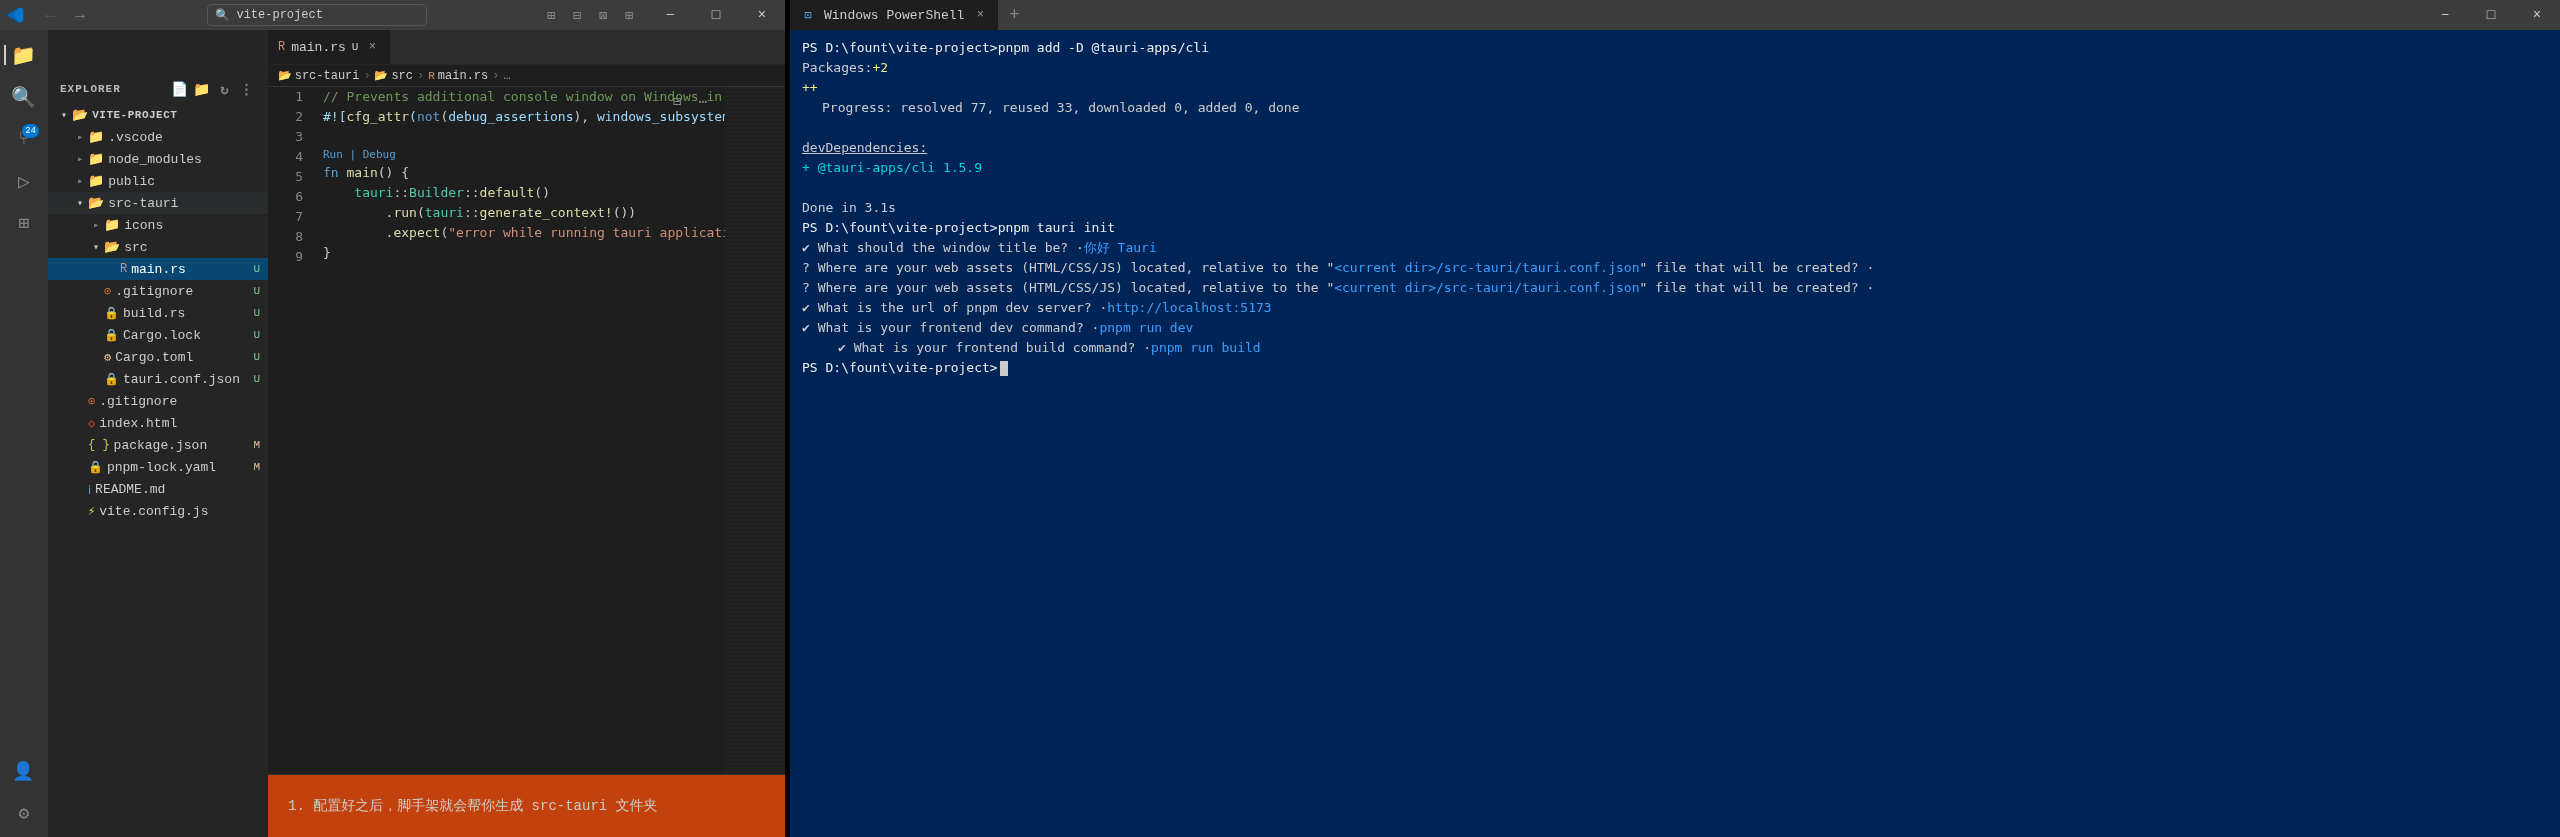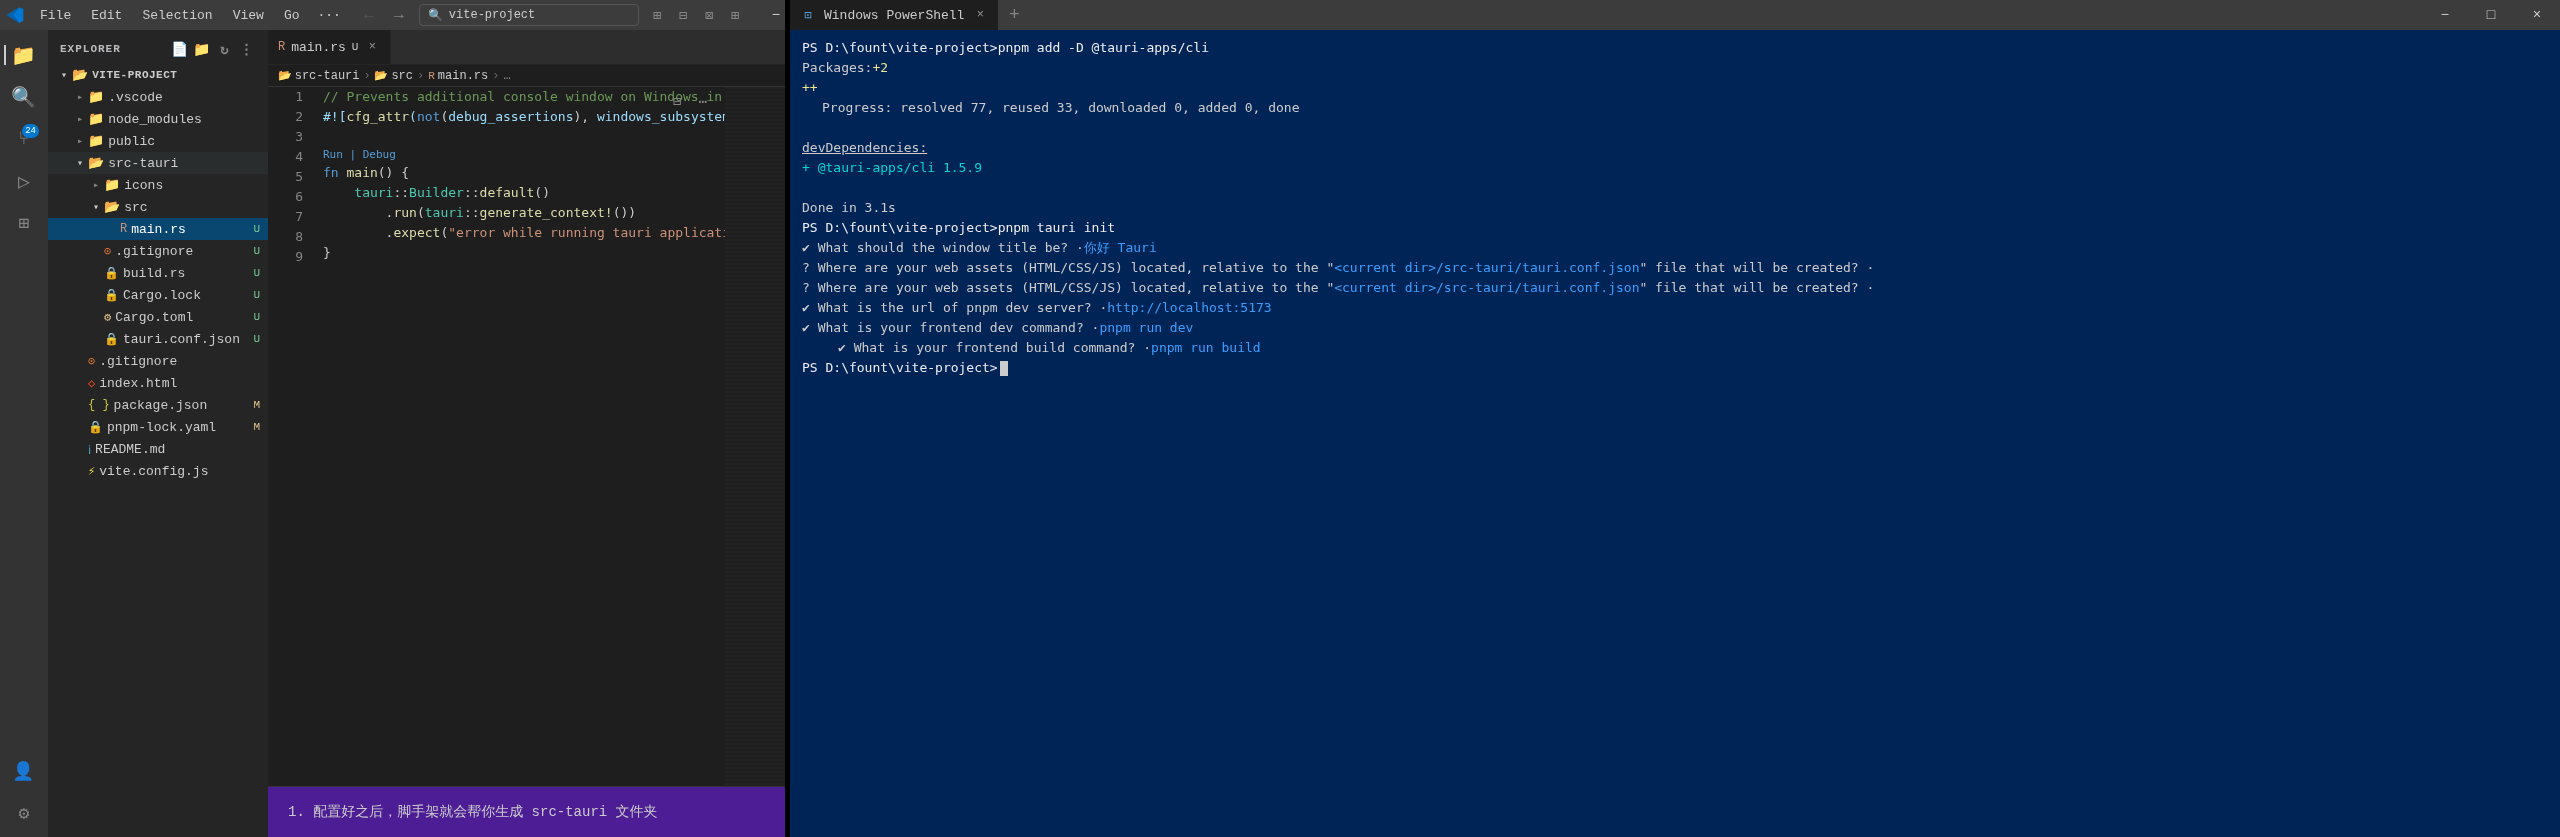--- a/index.html
+++ b/index.html
@@ -53,28 +53,20 @@
 
     <div style="width:785px;height:30px;background:#3c3c3c;display:flex;align-items:center;flex-shrink:0;">
 
       <div style="width:30px;height:30px;display:flex;align-items:center;justify-content:center;flex-shrink:0;">
         <svg width="18" height="18" viewBox="0 0 24 24">
           <path d="M17.5 1.5L9 12l8.5 10.5L23 20V4L17.5 1.5z" fill="#0078d4"></path>
           <path d="M17.5 1.5L6 8.5 1 12l5 3.5 11.5 7L9 12l8.5-10.5z" fill="#0065b3"></path>
         </svg>
       </div>
 
-      <div style="display:flex;align-items:center;height:30px;">
-        <div class="menu-item" style="padding:0 10px;height:30px;display:flex;align-items:center;font-size:13px;color:#cccccc;cursor:pointer;">File</div>
-        <div class="menu-item" style="padding:0 10px;height:30px;display:flex;align-items:center;font-size:13px;color:#cccccc;cursor:pointer;">Edit</div>
-        <div class="menu-item" style="padding:0 10px;height:30px;display:flex;align-items:center;font-size:13px;color:#cccccc;cursor:pointer;">Selection</div>
-        <div class="menu-item" style="padding:0 10px;height:30px;display:flex;align-items:center;font-size:13px;color:#cccccc;cursor:pointer;">View</div>
-        <div class="menu-item" style="padding:0 10px;height:30px;display:flex;align-items:center;font-size:13px;color:#cccccc;cursor:pointer;">Go</div>
-        <div style="padding:0 8px;height:30px;display:flex;align-items:center;cursor:pointer;color:#cccccc;font-size:13px;">···</div>
-      </div>
 
       <div style="display:flex;align-items:center;gap:2px;padding:0 6px;">
         <div style="width:28px;height:24px;display:flex;align-items:center;justify-content:center;border-radius:4px;cursor:pointer;color:#555;font-size:16px;">←</div>
         <div style="width:28px;height:24px;display:flex;align-items:center;justify-content:center;border-radius:4px;cursor:pointer;color:#858585;font-size:16px;">→</div>
       </div>
 
       <div style="flex:1;display:flex;align-items:center;justify-content:center;">
         <div style="min-width:220px;height:22px;background:#3c3c3c;border:1px solid #555;border-radius:4px;display:flex;align-items:center;padding:0 8px;color:#cccccc;font-size:12px;gap:6px;">
           <span style="color:#858585;font-size:12px;">🔍</span>
           <span style="color:#cccccc;font-size:12px;">vite-project</span>
@@ -130,21 +122,21 @@
             <div style="position:absolute;top:5px;right:5px;background:#0078d4;color:white;font-size:9px;min-width:14px;height:14px;border-radius:7px;display:flex;align-items:center;justify-content:center;padding:0 3px;">24</div>
           </div>
           <div style="width:40px;height:40px;display:flex;align-items:center;justify-content:center;cursor:pointer;color:#858585;font-size:20px;border-radius:4px;">▷</div>
           <div style="width:40px;height:40px;display:flex;align-items:center;justify-content:center;cursor:pointer;color:#858585;font-size:18px;border-radius:4px;">⊞</div>
           <div style="flex:1;"></div>
           <div style="width:40px;height:40px;display:flex;align-items:center;justify-content:center;cursor:pointer;color:#858585;font-size:18px;border-radius:4px;">👤</div>
           <div style="width:40px;height:40px;display:flex;align-items:center;justify-content:center;cursor:pointer;color:#858585;font-size:18px;border-radius:4px;margin-bottom:4px;">⚙</div>
         </div>
 
         <div style="width:220px;background:#252526;display:flex;flex-direction:column;flex-shrink:0;overflow:hidden;">
-          <div style="display:flex;align-items:center;justify-content:space-between;padding:10px 12px 6px;font-size:11px;font-weight:700;letter-spacing:1px;color:#bbbbbe;text-transform:uppercase;">
+          <div style="display:flex;align-items:center;justify-content:space-between;padding:10px 12px 6px;font-size:11px;font-weight:700;letter-spacing:1px;color:#bbbbbe;text-transform:uppercase;margin-top:40px;">
             <span>EXPLORER</span>
             <div style="display:flex;gap:4px;">
               <div style="width:18px;height:18px;display:flex;align-items:center;justify-content:center;cursor:pointer;color:#858585;font-size:14px;" title="New File">📄</div>
               <div style="width:18px;height:18px;display:flex;align-items:center;justify-content:center;cursor:pointer;color:#858585;font-size:14px;" title="New Folder">📁</div>
               <div style="width:18px;height:18px;display:flex;align-items:center;justify-content:center;cursor:pointer;color:#858585;font-size:14px;">↻</div>
               <div style="width:18px;height:18px;display:flex;align-items:center;justify-content:center;cursor:pointer;color:#858585;font-size:14px;">⋮</div>
             </div>
           </div>
           <div id="file-tree" style="overflow-y:auto;flex:1;font-size:13px;">
 
@@ -357,21 +349,21 @@
                 <div style="position:absolute;top:0;left:0;right:0;bottom:0;background:repeating-linear-gradient(to bottom,rgba(200,200,200,0.15) 0px,rgba(200,200,200,0.15) 2px,transparent 2px,transparent 4px);opacity:0.4;"></div>
               </div>
             </div>
 
             <div style="position:absolute;right:70px;top:2px;display:flex;gap:2px;">
               <div style="width:24px;height:24px;display:flex;align-items:center;justify-content:center;cursor:pointer;color:#858585;font-size:14px;border-radius:3px;" title="Split Editor">⊟</div>
               <div style="width:24px;height:24px;display:flex;align-items:center;justify-content:center;cursor:pointer;color:#858585;font-size:14px;border-radius:3px;">⋯</div>
             </div>
           </div>
 
-          <div style="padding:16px 20px;font-size:14px;color:#cccccc;background:#4c1d95;border-top:1px solid #333;height:auto;">
+          <div style="padding:22px 20px;font-size:14px;color:#cccccc;background:#c2410c;border-top:1px solid #333;height:auto;">
             <span>1. 配置好之后，脚手架就会帮你生成 src-tauri 文件夹</span>
           </div>
         </div>
       </div>
     </div>
 
     <div style="width:5px;background:#000;flex-shrink:0;"></div>
 
     <div style="flex:1;display:flex;flex-direction:column;background:#012456;overflow:hidden;">
       <div style="flex:1;padding:8px 12px;overflow-y:auto;font-family:Consolas,monospace;font-size:13px;line-height:20px;color:#cccccc;background:#012456;">

